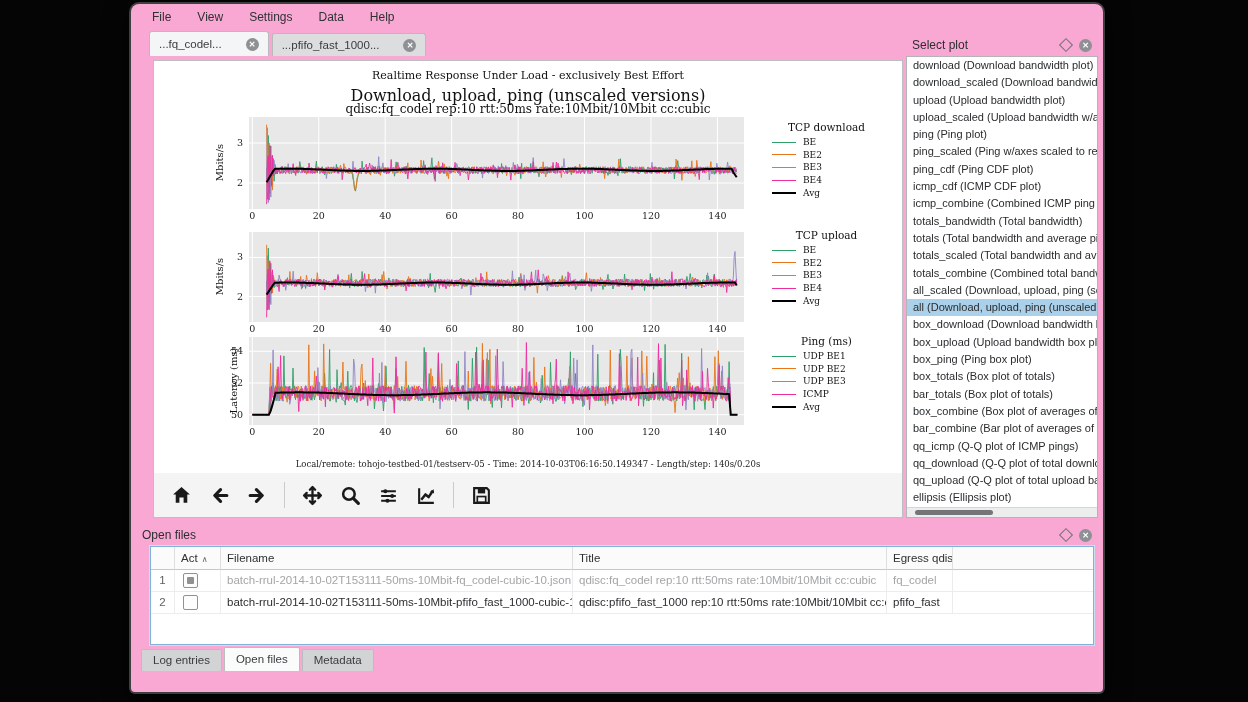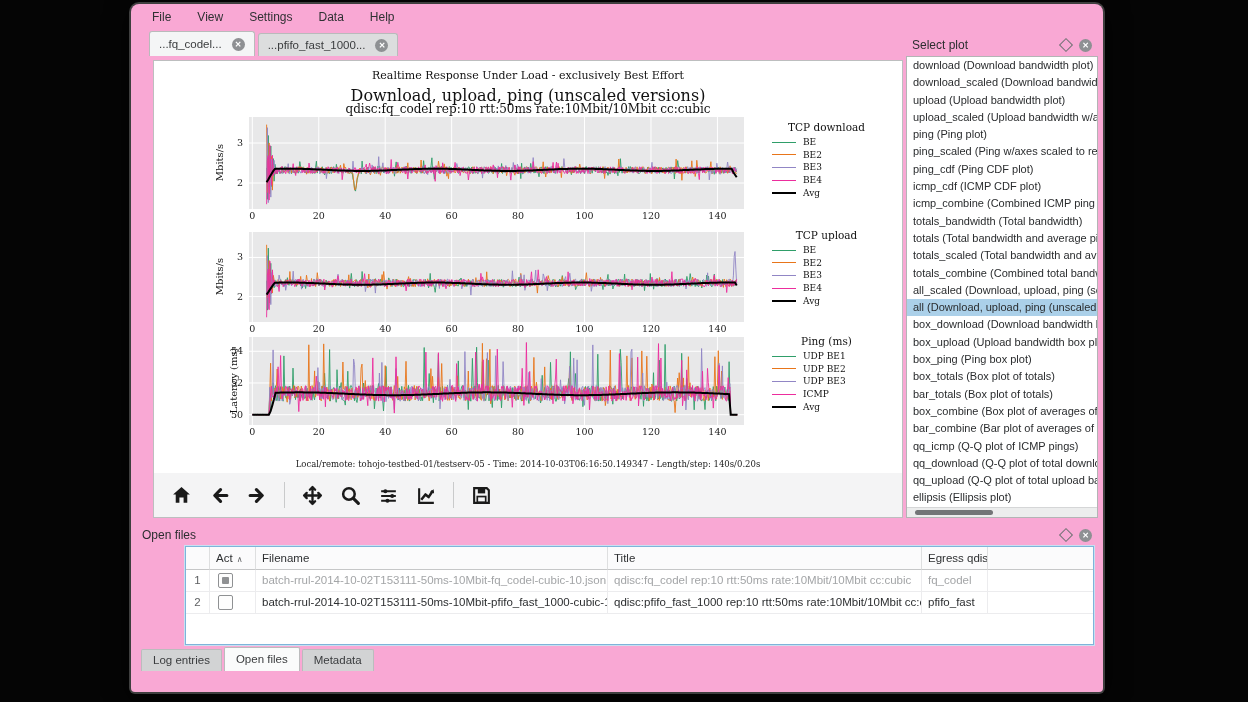--- a/index.html
+++ b/index.html
@@ -5,21 +5,21 @@
   html,body{margin:0;padding:0;background:#050505;width:1248px;height:702px;overflow:hidden;
     font-family:"Liberation Sans",sans-serif;}
   .desktop{position:relative;width:1248px;height:702px;background:#050505;}
   .window{position:absolute;left:131px;top:4px;width:972px;height:688px;background:#f9a8d4;
     border-radius:8px 8px 4px 4px;box-shadow:0 0 0 2px #3f3f3f,0 6px 26px rgba(0,0,0,.95);overflow:hidden;}
   
   .menubar{display:flex;align-items:center;height:26px;padding-left:21px;gap:26px;}
   .menu-item{font-size:12px;color:#2f3133;cursor:default;}
   
   .tabbar{display:flex;height:26px;align-items:flex-end;padding-left:18px;gap:3px;}
-  .ttab{display:flex;align-items:center;gap:10px;height:22px;padding:0 9px;font-size:11.5px;color:#3a3c3e;
+  .ttab{display:flex;align-items:center;gap:24px;height:22px;padding:0 9px;font-size:11.5px;color:#3a3c3e;
     background:#dcddde;border:1px solid #b9babb;border-bottom:none;border-radius:3px 3px 0 0;}
   .ttab.active{background:#f4f5f6;height:24px;}
   .closeball{display:inline-flex;width:13px;height:13px;border-radius:50%;background:#8e9093;color:#fff;
     font-size:8px;line-height:13px;align-items:center;justify-content:center;font-weight:bold;}
   
   .plot-panel{position:absolute;left:22px;top:56px;width:750px;height:458px;background:#fff;
     border:1px solid #bdbebf;box-sizing:border-box;}
   .figure{position:relative;width:748px;height:412px;background:#fff;overflow:hidden;}
   .fig-title{position:absolute;left:0;width:748px;text-align:center;font-family:"DejaVu Serif",serif;color:#111;}
   .subplot{position:absolute;left:95px;width:495px;}
@@ -51,21 +51,21 @@
   .select-dock{position:absolute;left:775px;top:30px;width:192px;height:484px;display:flex;flex-direction:column;}
   .plist{flex:1;background:#fff;border:1px solid #b3b4b5;overflow:hidden;position:relative;}
   .plist-item{height:17.3px;line-height:17.3px;font-size:11px;color:#2a2c2e;padding-left:6px;
     white-space:nowrap;overflow:hidden;}
   .plist-item.selected{background:#abd0e9;}
   .hscroll{position:absolute;left:0;right:0;bottom:0;height:9px;background:#eceded;border-top:1px solid #d5d6d7;}
   .hscroll .handle{position:absolute;left:8px;top:2px;width:78px;height:5px;background:#737577;border-radius:3px;}
   
   .files-dock{position:absolute;left:5px;top:520px;width:962px;height:123px;}
   .files-box{position:absolute;left:14px;right:4px;top:22px;bottom:2px;background:#fff;
-    border:1px solid #7eb4da;box-shadow:0 0 0 1px #c8e0f1;margin-left:35px;}
+    border:1px solid #7eb4da;box-shadow:0 0 0 1px #c8e0f1;}
   .ftable{display:grid;grid-template-columns:24px 46px 352px 314px 66px 1fr;font-size:11.5px;}
   .fh{height:22px;line-height:22px;background:#fbfbfc;border-bottom:1px solid #c6c7c8;border-right:1px solid #dedfe0;
     padding-left:6px;color:#2e3032;white-space:nowrap;overflow:hidden;}
   .fc{height:21px;line-height:21px;border-bottom:1px solid #ececee;border-right:1px solid #ececee;
     padding-left:6px;white-space:nowrap;overflow:hidden;}
   .rownum{color:#5e6062;padding-left:0;text-align:center;}
   .dim{color:#a3a5a7;}
   .dark{color:#2c2e30;}
   .cb{width:13px;height:13px;border:1px solid #8f9193;background:#fdfdfd;border-radius:2px;margin:3px 0 0 8px;
     display:flex;align-items:center;justify-content:center;}

